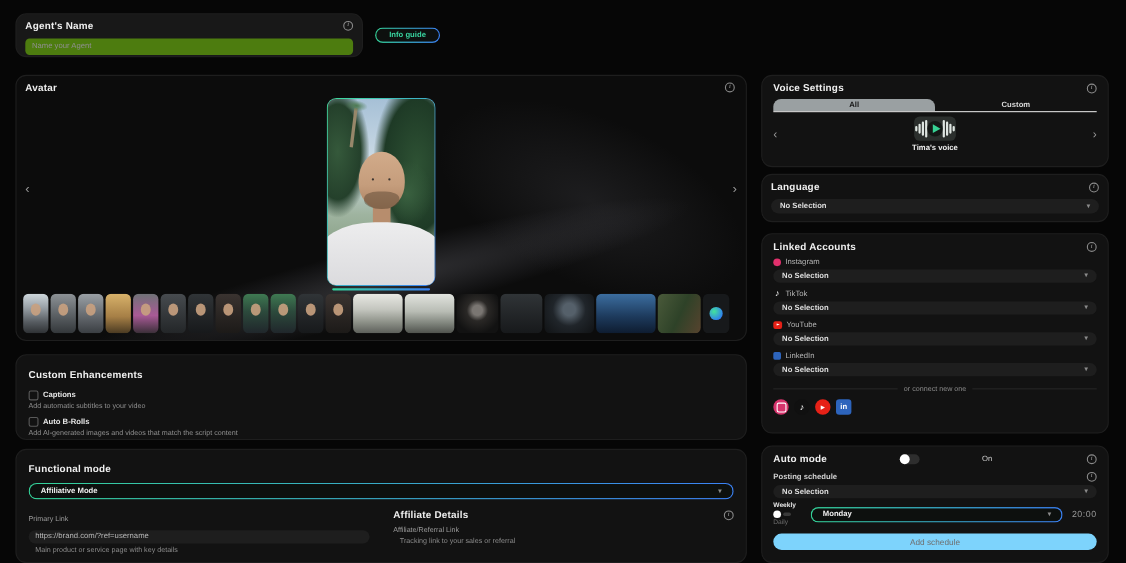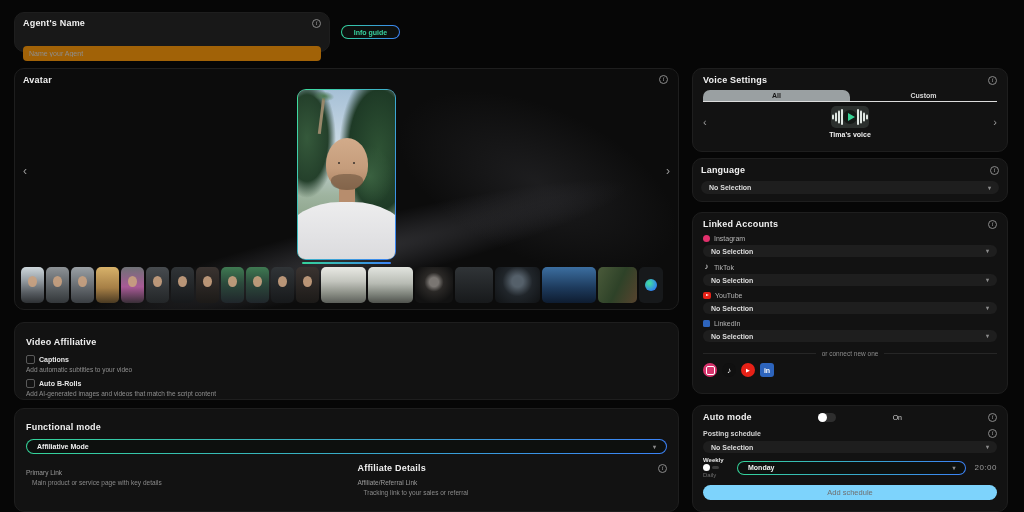--- a/index.html
+++ b/index.html
@@ -13,21 +13,21 @@
   .title { font-size:9px; font-weight:bold; color:#f0f0f0; letter-spacing:.2px; }
   .info { width:9px; height:9px; border:1px solid #8a8a8a; border-radius:50%; color:#a5a5a5;
           font-size:6px; line-height:7px; text-align:center; flex:none; font-style:italic; font-family:"Liberation Serif",serif;}
 
   .pill { background:#1e1e1e; border-radius:9px; height:12px; display:flex; align-items:center;
           padding:0 8px; font-size:7px; font-weight:bold; color:#dedede; }
   .caret { margin-left:auto; color:#8b8b8b; font-size:6px; line-height:1; }
 
   
   .agent-card { left:14px; top:12px; width:316px; height:40px; background:#181818; padding:5px 8px; }
-  .agent-input { margin-top:18px; width:100%; height:15px; background:#a16207; border:none; outline:none;
+  .agent-input { margin-top:7px; width:100%; height:15px; background:#4d7c0f; border:none; outline:none;
                  border-radius:4px; color:#cfcfcf; font-size:7px; padding:0 6px; font-family:inherit;}
   .agent-input::placeholder { color:#8f8f8f; }
 
   .grad-border { border:1px solid transparent;
      background:linear-gradient(#0d100e,#0d100e) padding-box, linear-gradient(90deg,#34d399,#3b82f6) border-box; }
   .info-guide { position:absolute; left:341px; top:25px; width:59px; height:14px; border-radius:8px;
      display:flex; align-items:center; justify-content:center; font-size:7px; font-weight:bold; color:#38d39f; cursor:pointer;}
 
   
   .avatar-card { left:14px; top:68px; width:665px; height:242px; background:#0c0c0c; overflow:hidden; }
@@ -224,21 +224,21 @@
         <div class="thumb t-darkman" style="width: 38px;"></div>
         <div class="thumb t-p7" style="width: 38px;"></div>
         <div class="thumb t-darkwin" style="width: 45px;"></div>
         <div class="thumb t-blue" style="width: 54px;"></div>
         <div class="thumb t-xmas" style="width: 39px;"></div>
         <div class="thumb t-orb" style="width: 24px;"></div>
       </div>
   </div>
 
   <div class="card video-card">
-    <span class="title">Video Affiliative</span>
+    <span class="title">Custom Enhancements</span>
     <div class="opt">
       <div class="opt-row">
         <input type="checkbox" class="cbx" style="">
         <span class="opt-label">Captions</span>
       </div>
       <div class="opt-desc">Add automatic subtitles to your video</div>
     </div>
     <div class="opt">
       <div class="opt-row">
         <input type="checkbox" class="cbx" style="">
@@ -250,20 +250,21 @@
 
   <div class="card func-card">
     <span class="title">Functional mode</span>
     <div class="func-select grad-border">
       <span>Affiliative Mode</span>
       <span class="caret">▾</span>
     </div>
     <div class="cols">
       <div class="col">
         <div class="fld-label">Primary Link</div>
+        <input class="fld-input" placeholder="https://brand.com/?ref=username" style="">
         <div class="fld-helper">Main product or service page with key details</div>
         
         
       </div>
       <div class="col">
         <div class="hdr-row">
           <span class="title">Affiliate Details</span>
           <span class="info">i</span>
         </div>
         <div class="fld-label">Affiliate/Referral Link</div>

